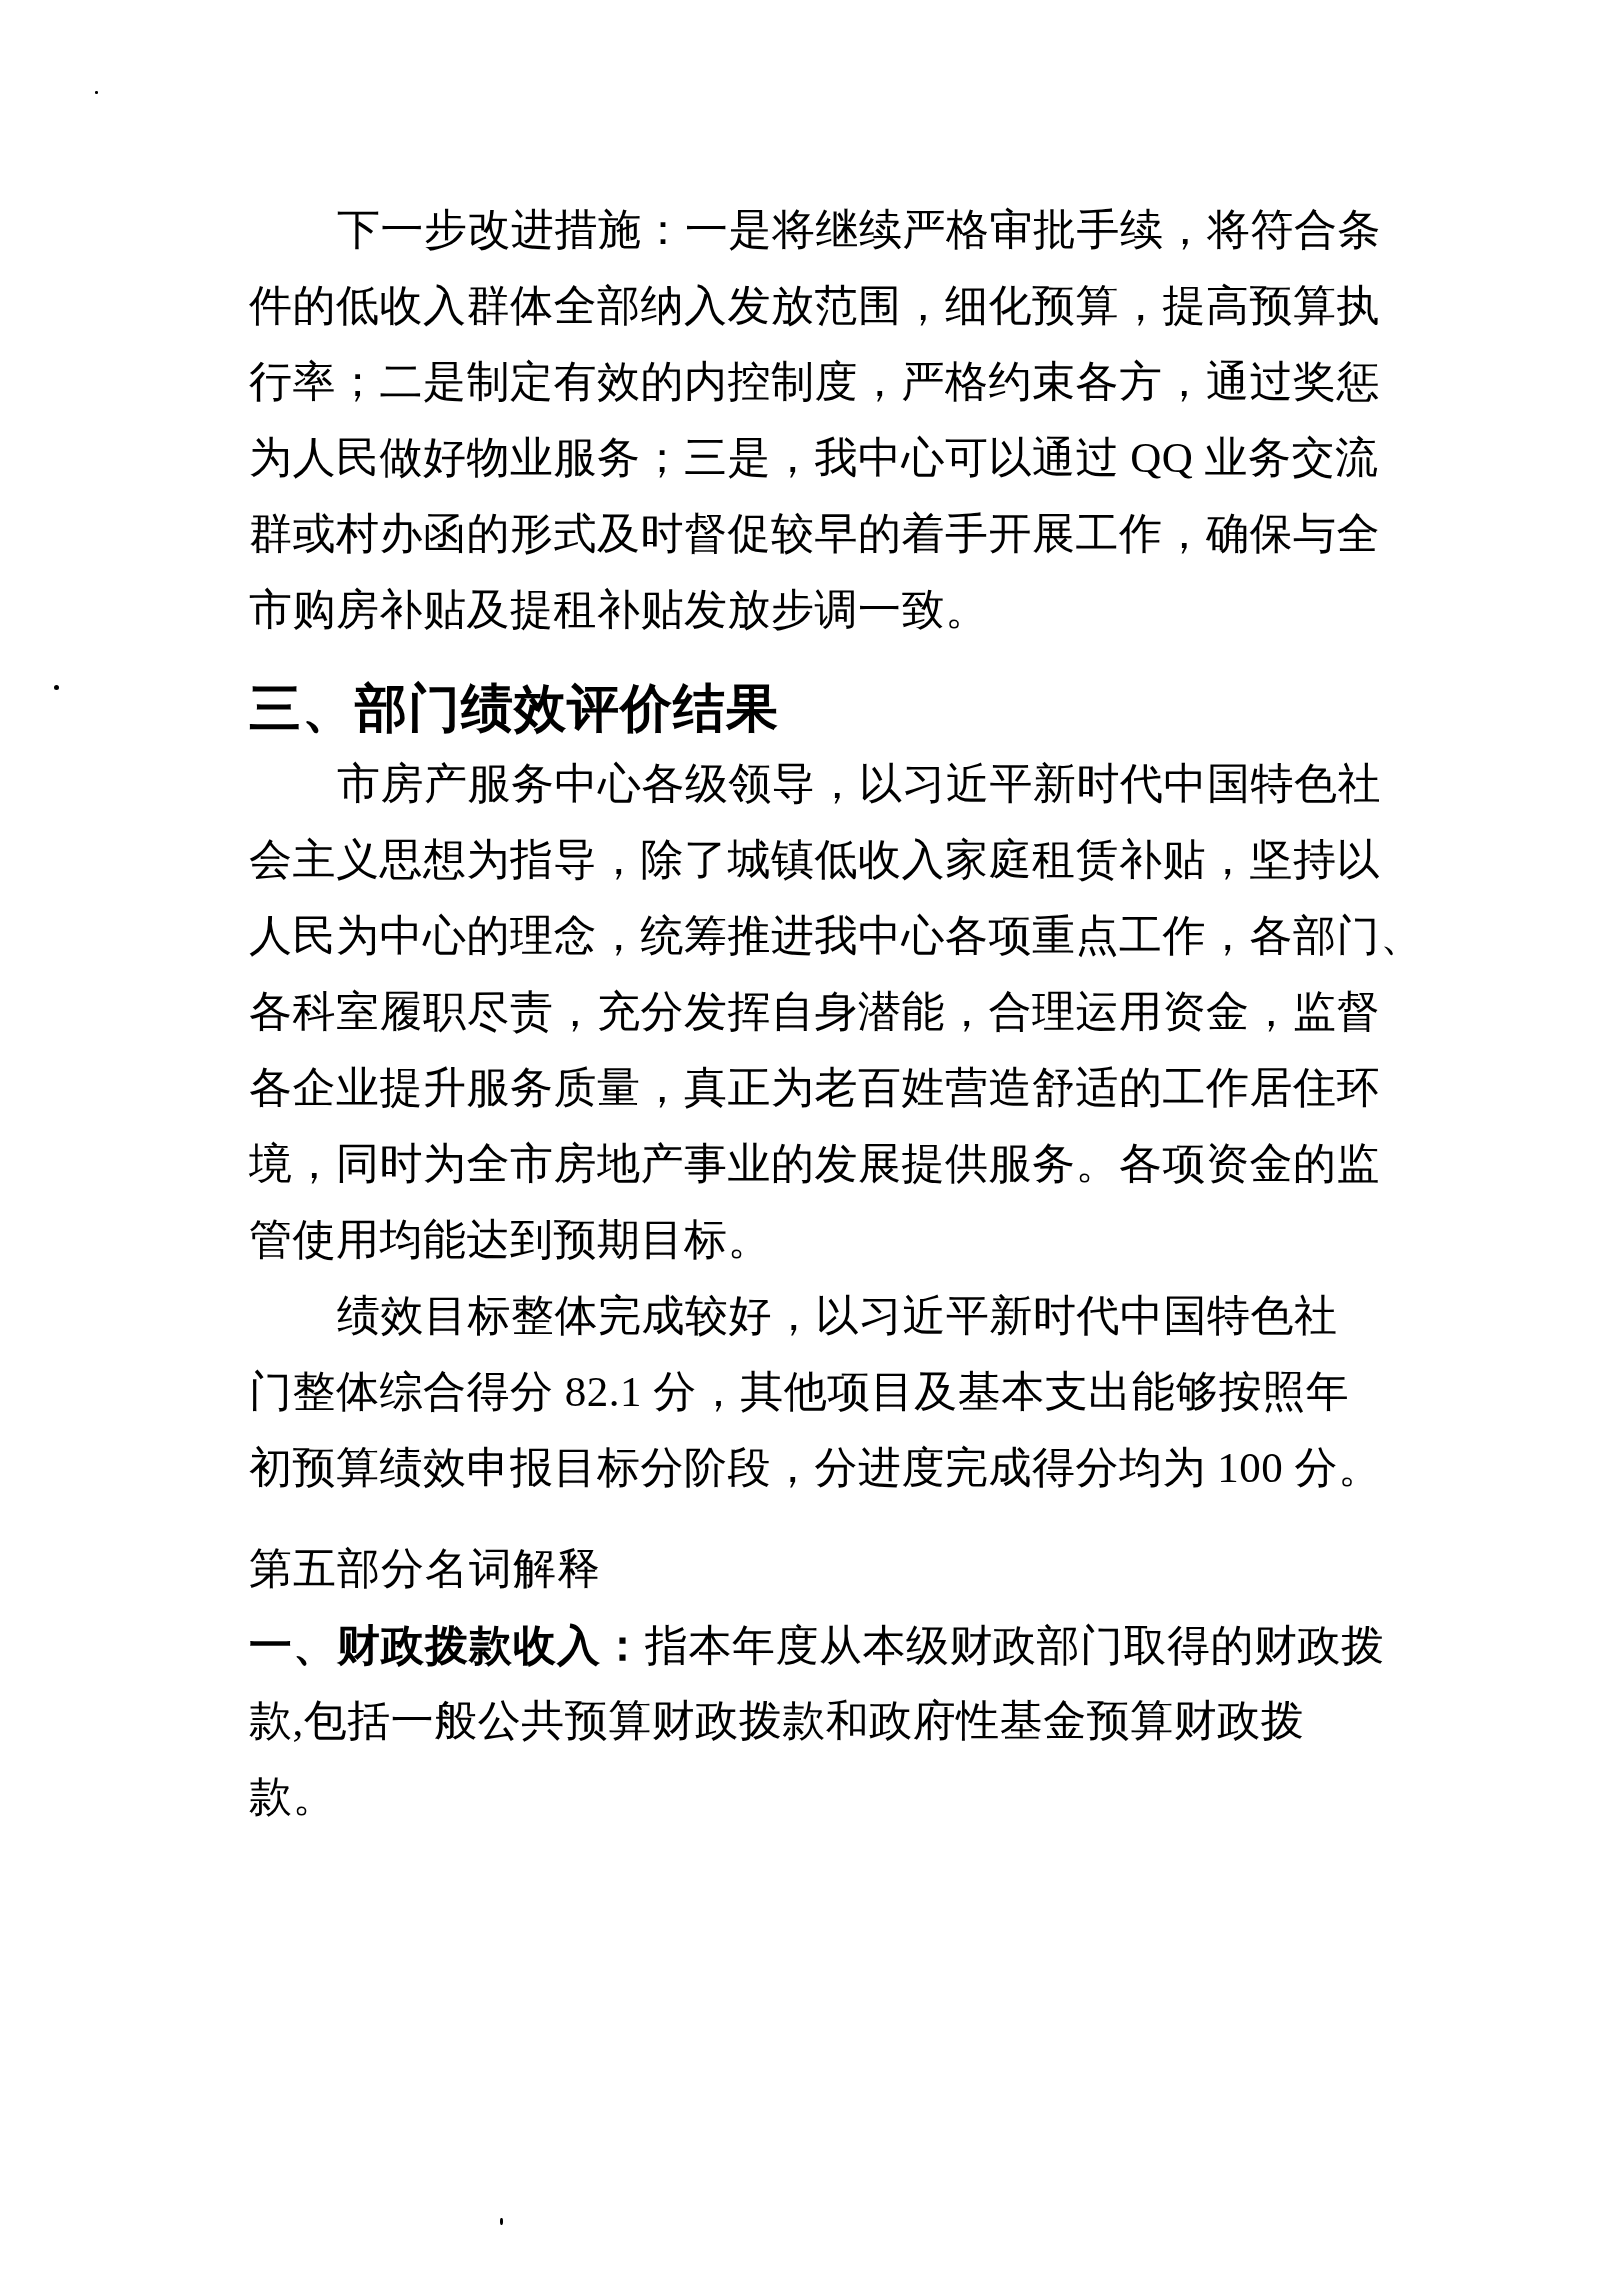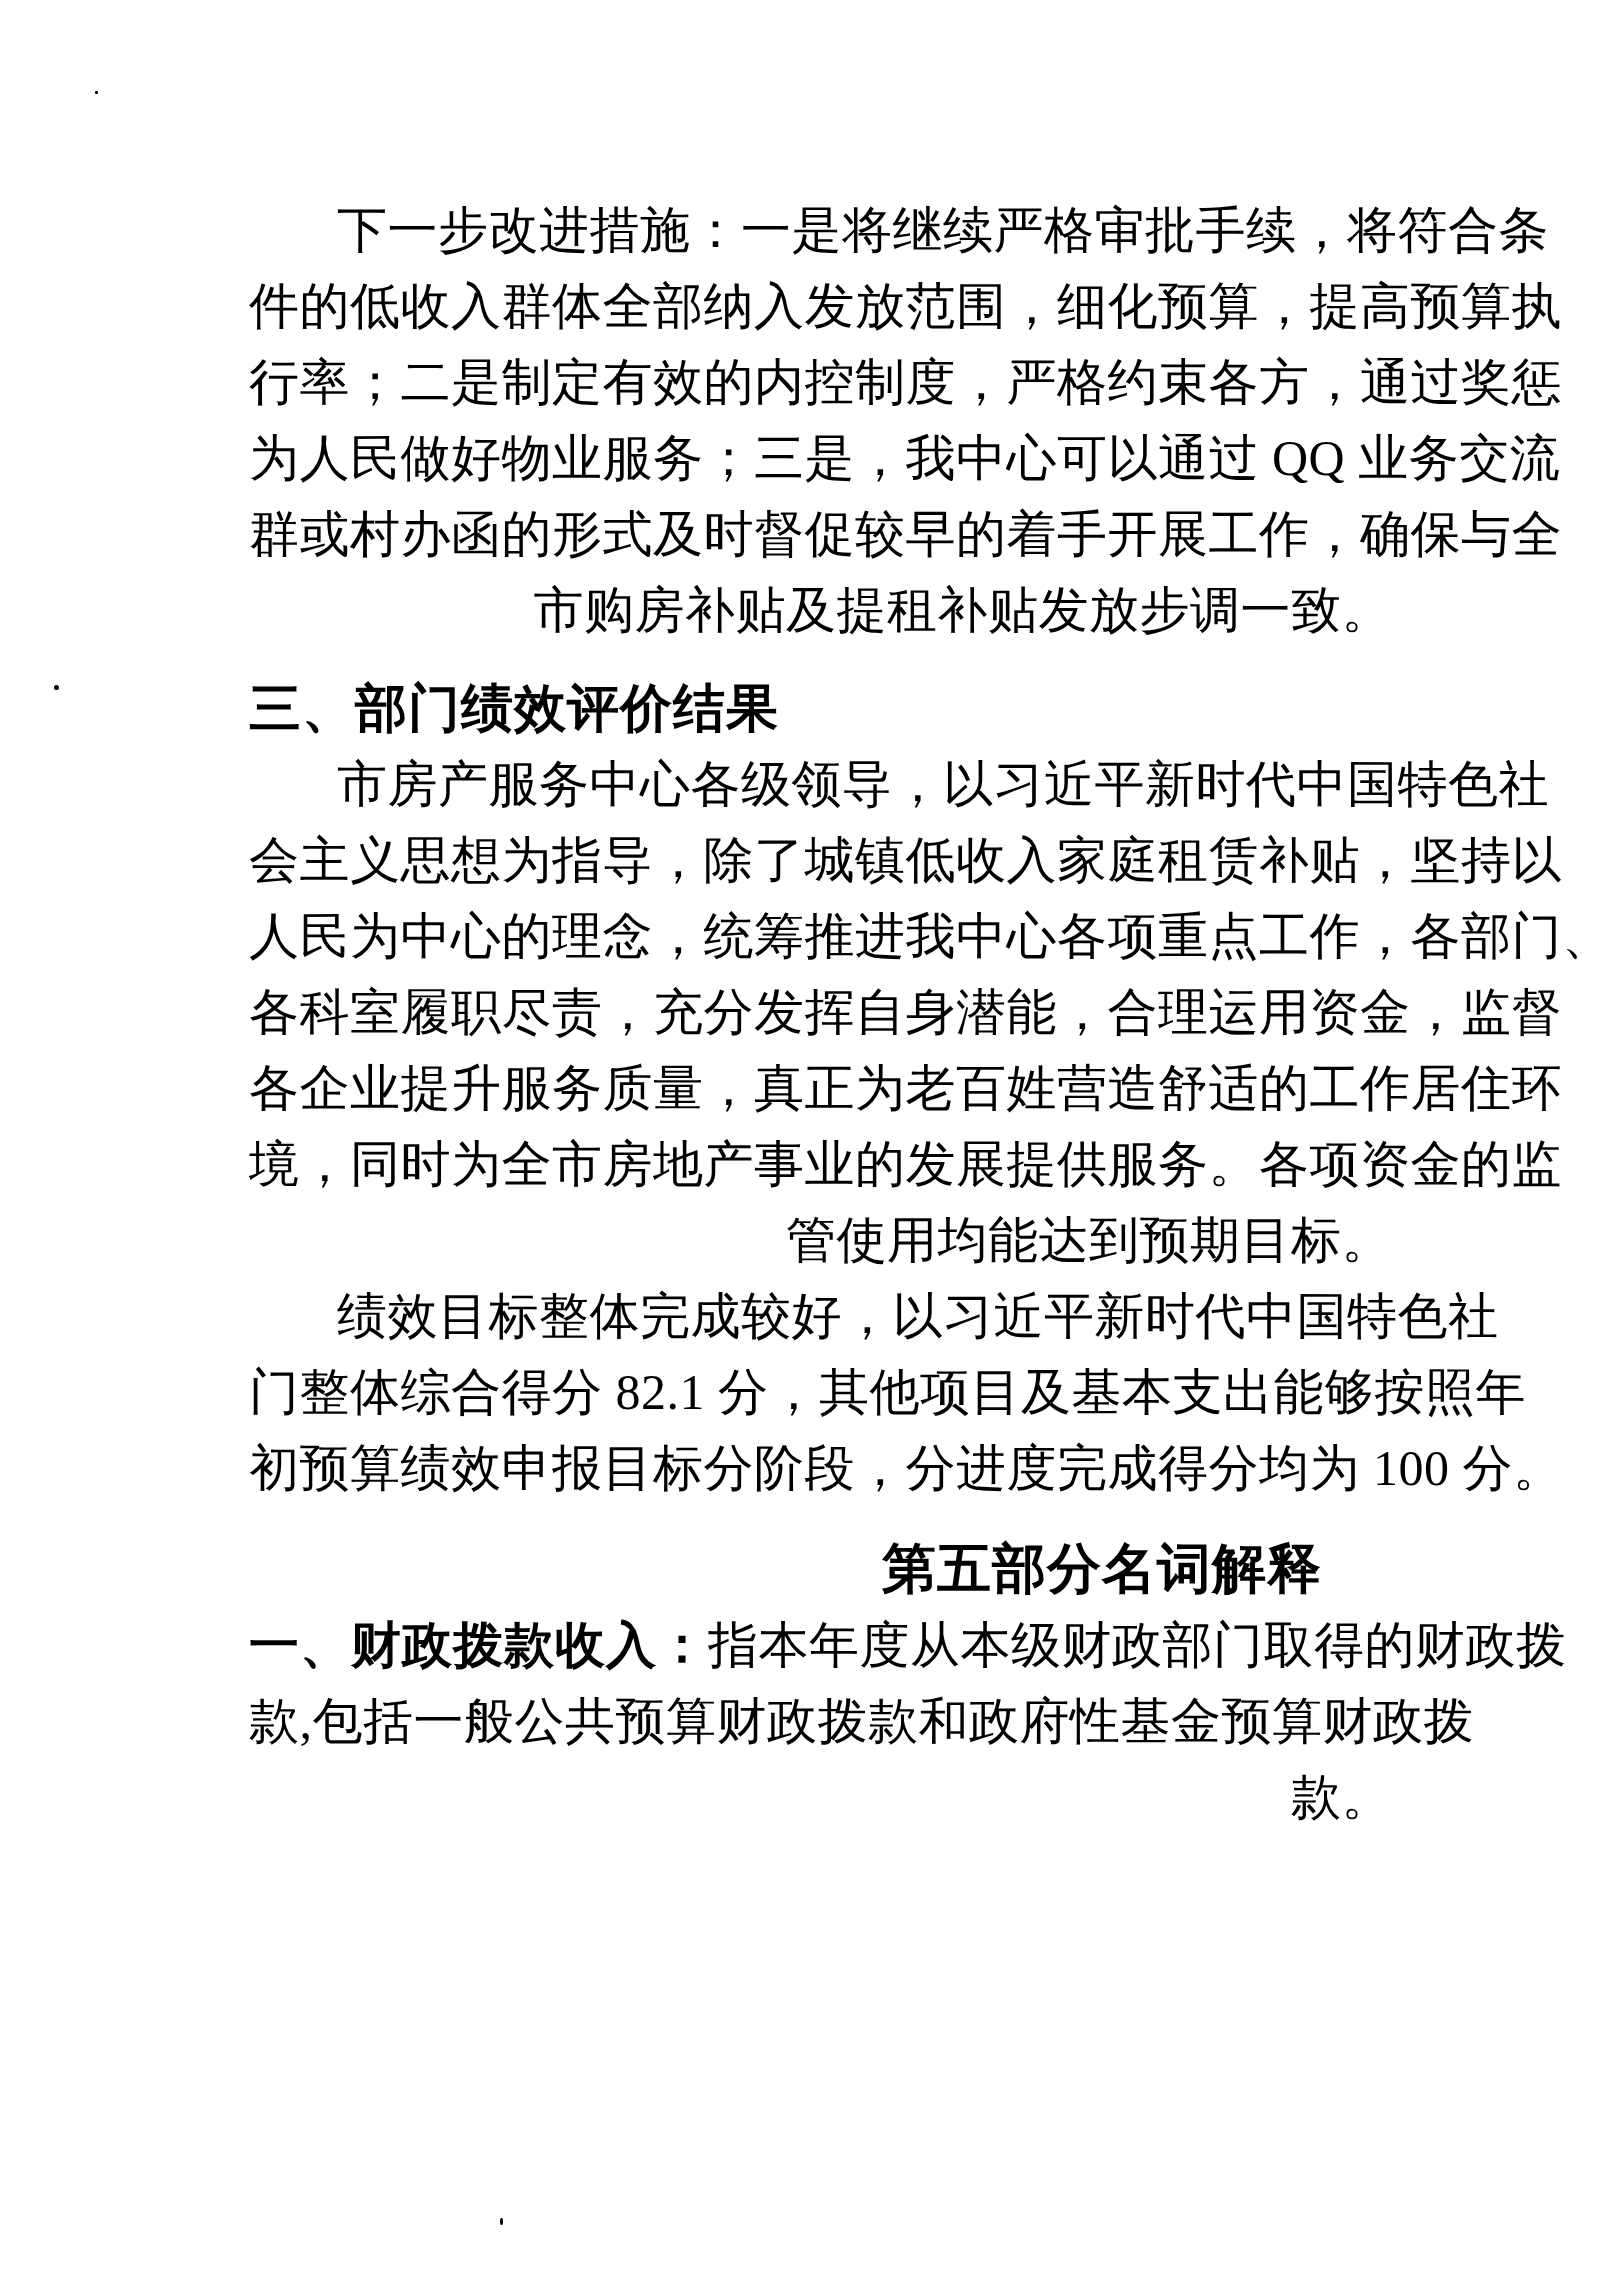--- a/index.html
+++ b/index.html
@@ -21,49 +21,48 @@
     position: absolute;
     left: 249px;
     top: 192px;
     width: 1143px;
   }
   .ln {
     margin: 0;
     padding: 0;
     height: 76px;
     line-height: 76px;
-    font-size: 50px;
+    font-size: 43px;
     letter-spacing: 0.5px;
     white-space: nowrap;
     font-weight: normal;
-    text-align: right;
   }
   .ind {
     padding-left: 88px;
   }
   .h1 {
     margin: 22px 0 0 0;
     padding: 0;
     height: 76px;
     line-height: 76px;
     font-size: 52px;
     letter-spacing: 1px;
     font-weight: bold;
     font-family: "Liberation Sans", sans-serif;
     white-space: nowrap;
   }
   .h2center {
     margin: 24.6px 0 0 0;
     padding: 0 70px 0 0;
     height: 76px;
     line-height: 76px;
-    font-size: 54px;
+    font-size: 43px;
     letter-spacing: 1px;
-    font-weight: bold;
-    text-align: right;
+    font-weight: normal;
+    text-align: left;
     font-family: "Liberation Serif", serif;
     white-space: nowrap;
   }
   .lead {
     font-weight: bold;
     font-family: "Liberation Sans", sans-serif;
     letter-spacing: 1px;
   }
   .speck {
     position: absolute;

